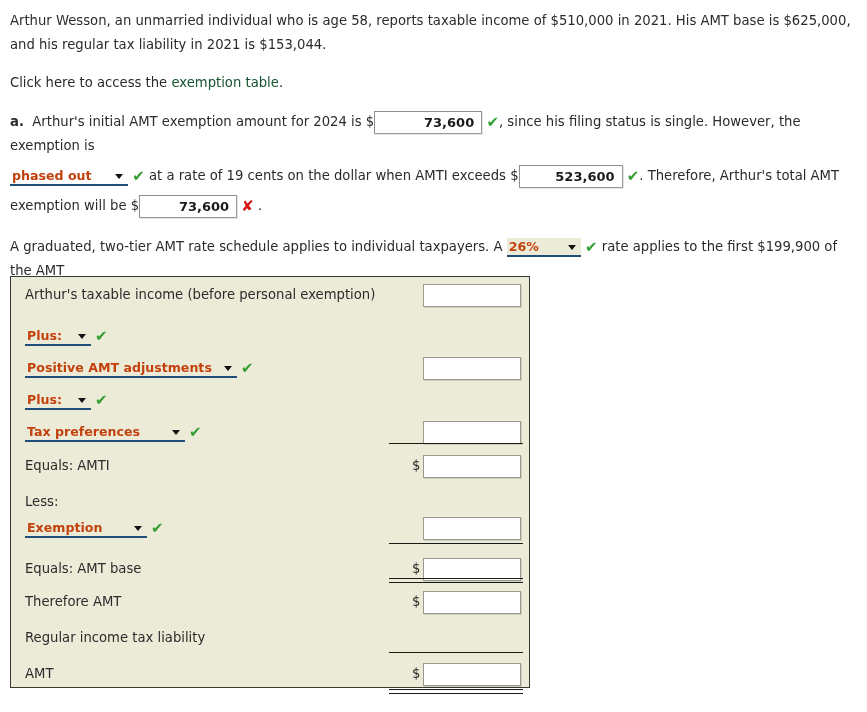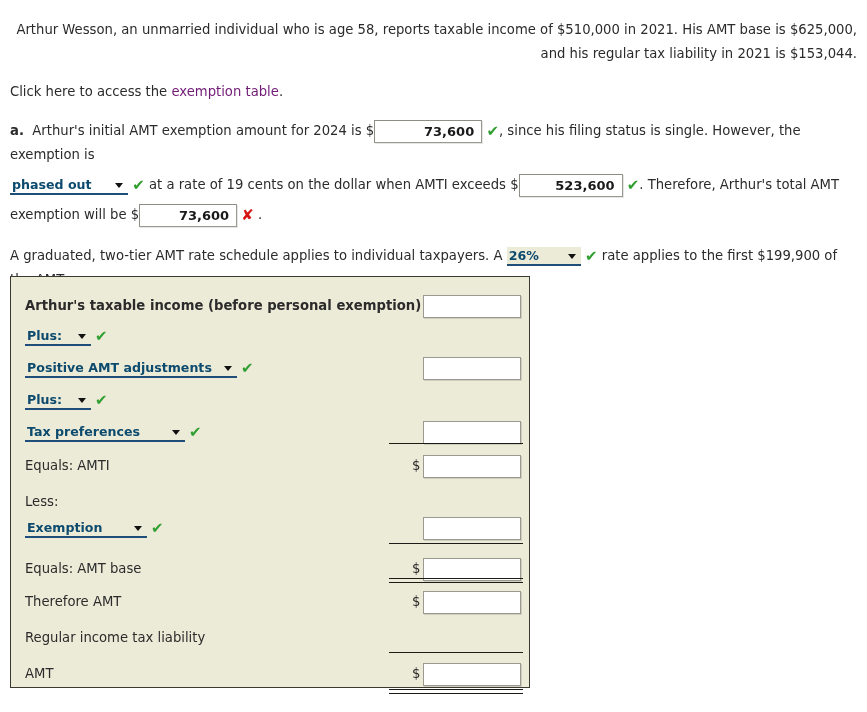--- a/index.html
+++ b/index.html
@@ -16,25 +16,25 @@
     position: relative;
     overflow: hidden;
   }
   .page { padding: 0 10px; }
 
   p.para {
     margin: 0;
     line-height: 24px;
     color: #2b2b2b;
   }
-  .intro { padding-top: 18px; text-align: right; }
+  .intro { padding-top: 9px; }
   .access { padding-top: 14px; }
 
   a.link {
-    color: #701a75;
+    color: #14532d;
     text-decoration: none;
     margin-top: 35px;
   }
 
   
   .ansbox {
     display: inline-block;
     vertical-align: middle;
     box-sizing: border-box;
     height: 23px;
@@ -69,21 +69,21 @@
   
   .sel {
     display: inline-block;
     vertical-align: middle;
     position: relative;
     box-sizing: border-box;
     height: 19px;
     background: #ECEBD8;
     border: 0;
     border-bottom: 2px solid #1f4e79;
-    color: #0c4a6e;
+    color: #c2410c;
     font-weight: bold;
     font-size: 12.6px;
     line-height: 17px;
     padding: 0 18px 0 2px;
     text-align: left;
     font-family: "DejaVu Sans", "Liberation Sans", sans-serif;
     white-space: nowrap;
     overflow: hidden;
   }
   .sel.on-white { background: #ffffff; }
@@ -205,21 +205,21 @@
 
   <p class="para" style="padding-top:17px;"><span>A graduated, two-tier AMT rate schedule applies to individual taxpayers. A</span>&nbsp;<span class="sel sel-rate">26%</span>&nbsp;<span class="mark ok">✔</span>&nbsp;<span>rate applies to the first $199,900 of the AMT</span></p>
 
   <p class="para" style="padding-top:3px;"><span>base, and a</span>&nbsp;<span class="sel sel-rate">28%</span>&nbsp;<span class="mark ok">✔</span>&nbsp;<span>rate applies to the AMT base in excess of $199,900.</span></p>
 
   <p class="para" style="padding-top:17px;">Compute Arthur's AMT for 2021.</p>
 </div>
 
 <div class="panel">
   <div class="panel-inner" id="panel-rows">
-      <div class="row" style="top: 11px; font-weight: bold;">
+      <div class="row" style="top: 0;">
         <div class="row-label"><span>Arthur's taxable income (before personal exemption)</span></div>
         <div class="cell"><span class="dollar"></span><span class="field"></span></div>
       </div>
       <div class="row" style="top: 41px;">
         <div class="row-label"><span class="sel sel-plus">Plus:</span><span class="mark ok">✔</span></div>
       </div>
       <div class="row" style="top: 73px;">
         <div class="row-label"><span class="sel sel-posadj">Positive AMT adjustments</span><span class="mark ok">✔</span></div>
         <div class="cell"><span class="dollar"></span><span class="field"></span></div>
       </div>

